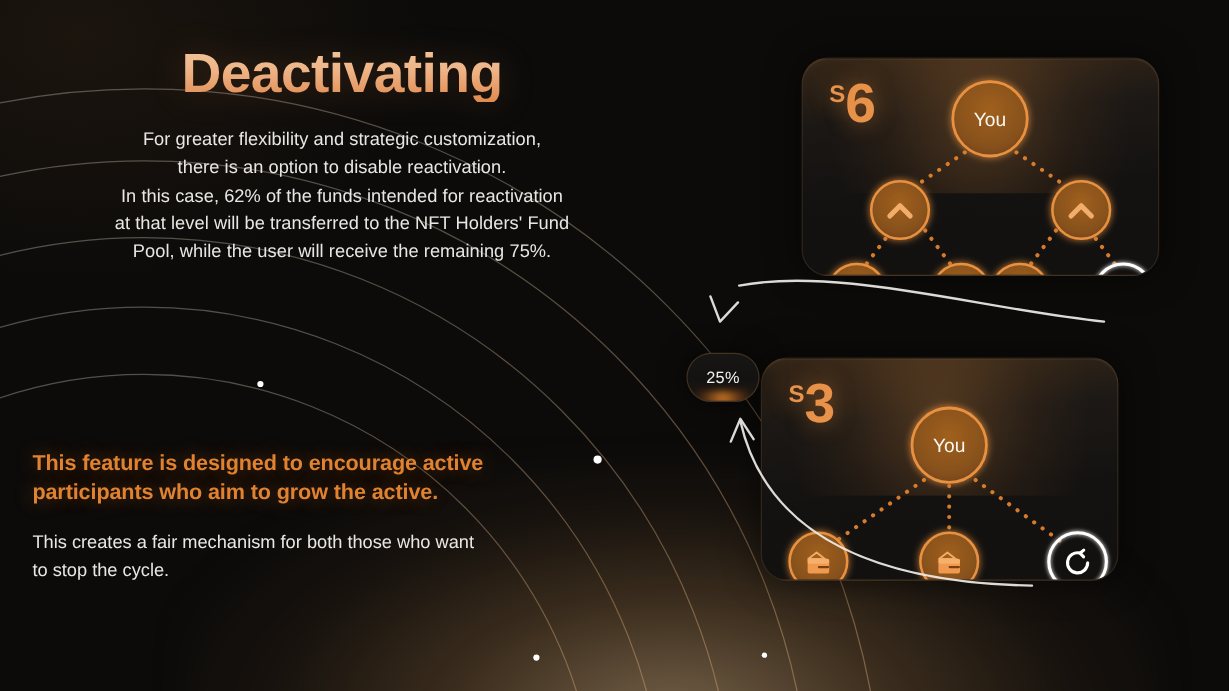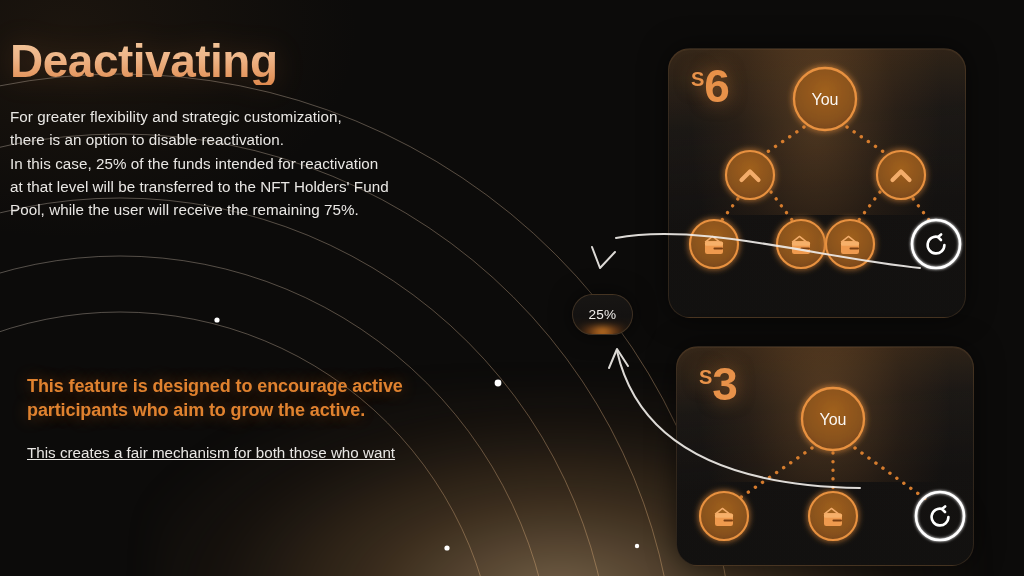--- a/index.html
+++ b/index.html
@@ -41,21 +41,21 @@
     position: absolute;
     left: -60px; top: -60px;
     width: 420px; height: 300px;
     background: radial-gradient(ellipse at 30% 30%,
                 rgba(90,60,30,0.20) 0%, rgba(0,0,0,0) 70%);
   }
 
   svg.arcs { position: absolute; inset: 0; width: 1024px; height: 576px; }
 
   
-  .left { position: absolute; left: 10px; top: 38px; width: 520px; }
+  .left { position: absolute; left: 25px; top: 38px; width: 520px; text-align: center; }
 
   .title {
     font-size: 46px;
     font-weight: bold;
     line-height: 1.03;
     letter-spacing: -0.5px;
     background: linear-gradient(180deg, #f3c79b 0%, #eeb588 42%, #e08a4e 100%);
     -webkit-background-clip: text;
     background-clip: text;
     color: transparent;
@@ -88,37 +88,36 @@
   .highlight span { display: block; }
 
   .body-text2 {
     position: absolute;
     left: 27px;
     top: 441px;
     width: 520px;
     font-size: 15.2px;
     line-height: 1.52;
     color: #e9e7e4;
-    text-decoration: underline;
   }
   .body-text2 span { display: block; }
 
   
   .card {
     position: absolute;
     border-radius: 22px;
     background:
       linear-gradient(175deg, rgba(120,74,32,0.30) 0%, rgba(40,32,26,0.25) 28%, rgba(20,18,16,0.10) 60%),
       linear-gradient(180deg, #1a1815 0%, #141211 55%, #121110 100%);
     border: 1px solid rgba(150,110,70,0.22);
     box-shadow: 0 0 28px rgba(0,0,0,0.55), inset 0 1px 0 rgba(255,200,150,0.06);
     overflow: hidden;
   }
-  .card#card-top    { left: 668px; top: 48px;  width: 298px; height: 270px; }
-  .card#card-bottom { left: 676px; top: 298px; width: 298px; height: 220px; margin-top: 48px; }
+  .card#card-top    { left: 668px; top: 48px;  width: 298px; height: 182px; }
+  .card#card-bottom { left: 634px; top: 298px; width: 298px; height: 186px; }
 
   .card-glow {
     position: absolute;
     left: 8%; top: -58%;
     width: 84%; height: 120%;
     background: radial-gradient(ellipse at 50% 70%,
                 rgba(196,126,58,0.30) 0%, rgba(120,74,34,0.14) 45%, rgba(0,0,0,0) 72%);
     pointer-events: none;
   }
 
@@ -199,33 +198,34 @@
     </svg>
   </div>
 
   <div class="left">
     <h1 class="title">
       <span>Deactivating</span>
     </h1>
     <div class="body-text">
       <p style="white-space:pre-line">For greater flexibility and strategic customization,
 there is an option to disable reactivation.
-In this case, 25% of the funds intended for reactivation
+In this case, 62% of the funds intended for reactivation
 at that level will be transferred to the NFT Holders' Fund
 Pool, while the user will receive the remaining 75%.</p>
     </div>
   </div>
 
   <div class="highlight">
     <span>This feature is designed to encourage active</span>
     <span>participants who aim to grow the active.</span>
   </div>
 
   <div class="body-text2">
     <span>This creates a fair mechanism for both those who want</span>
+    <span>to stop the cycle.</span>
   </div>
 
   <svg width="0" height="0" style="position:absolute">
     <defs>
       <radialGradient id="nodeFill" cx="50%" cy="38%" r="72%">
         <stop offset="0%" stop-color="#a0601f"></stop>
         <stop offset="70%" stop-color="#86501d"></stop>
         <stop offset="100%" stop-color="#6d4019"></stop>
       </radialGradient>
       <filter id="nodeGlow" x="-80%" y="-80%" width="260%" height="260%">

